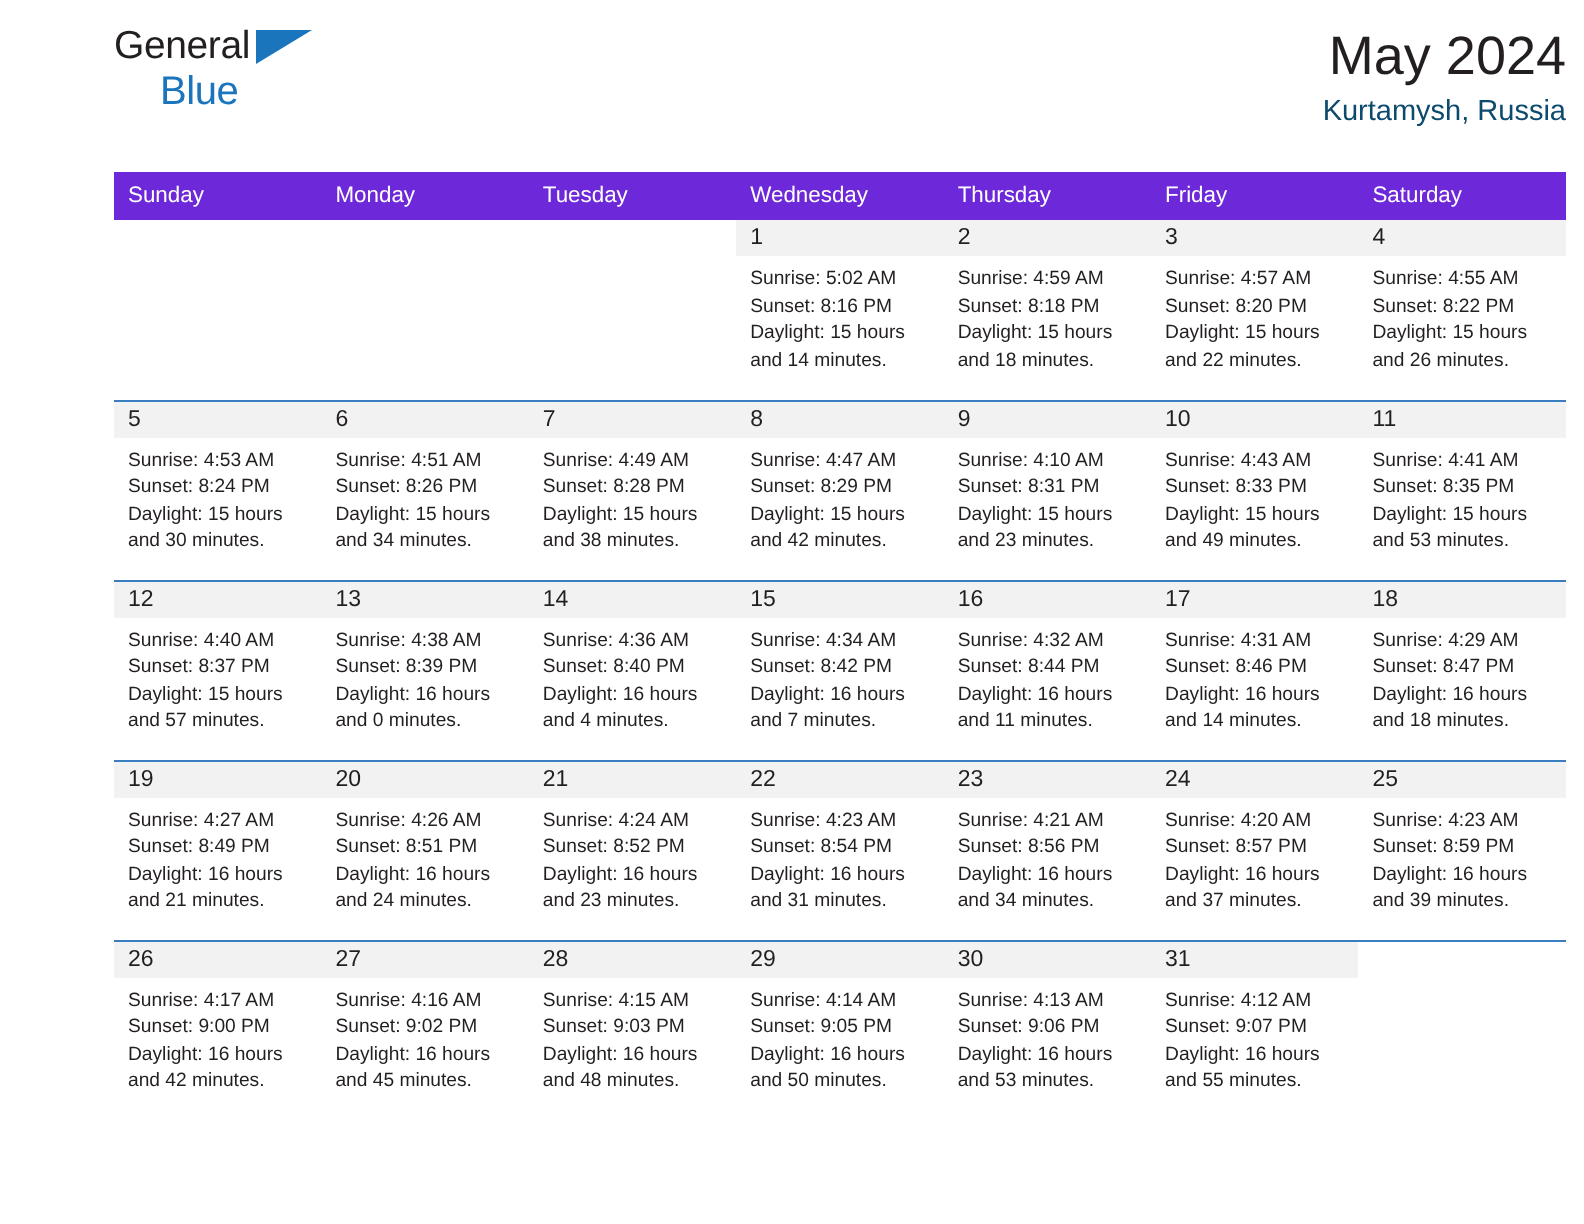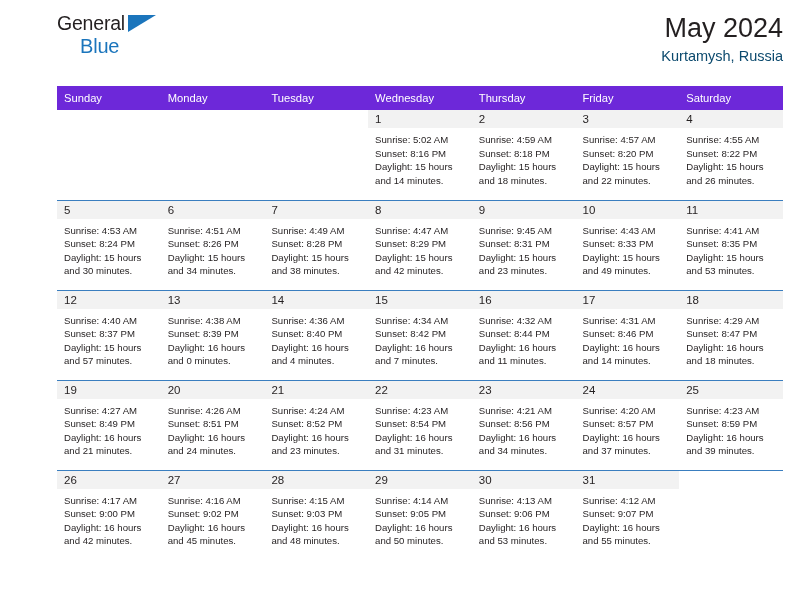--- a/index.html
+++ b/index.html
@@ -238,21 +238,21 @@
             <div class="lines">
               <div>Sunrise: 4:47 AM</div>
               <div>Sunset: 8:29 PM</div>
               <div>Daylight: 15 hours</div>
               <div>and 42 minutes.</div>
             </div>
           </td>
           <td>
             <div class="daynum">9</div>
             <div class="lines">
-              <div>Sunrise: 9:45 AM</div>
+              <div>Sunrise: 4:10 AM</div>
               <div>Sunset: 8:31 PM</div>
               <div>Daylight: 15 hours</div>
               <div>and 23 minutes.</div>
             </div>
           </td>
           <td>
             <div class="daynum">10</div>
             <div class="lines">
               <div>Sunrise: 4:43 AM</div>
               <div>Sunset: 8:33 PM</div>

